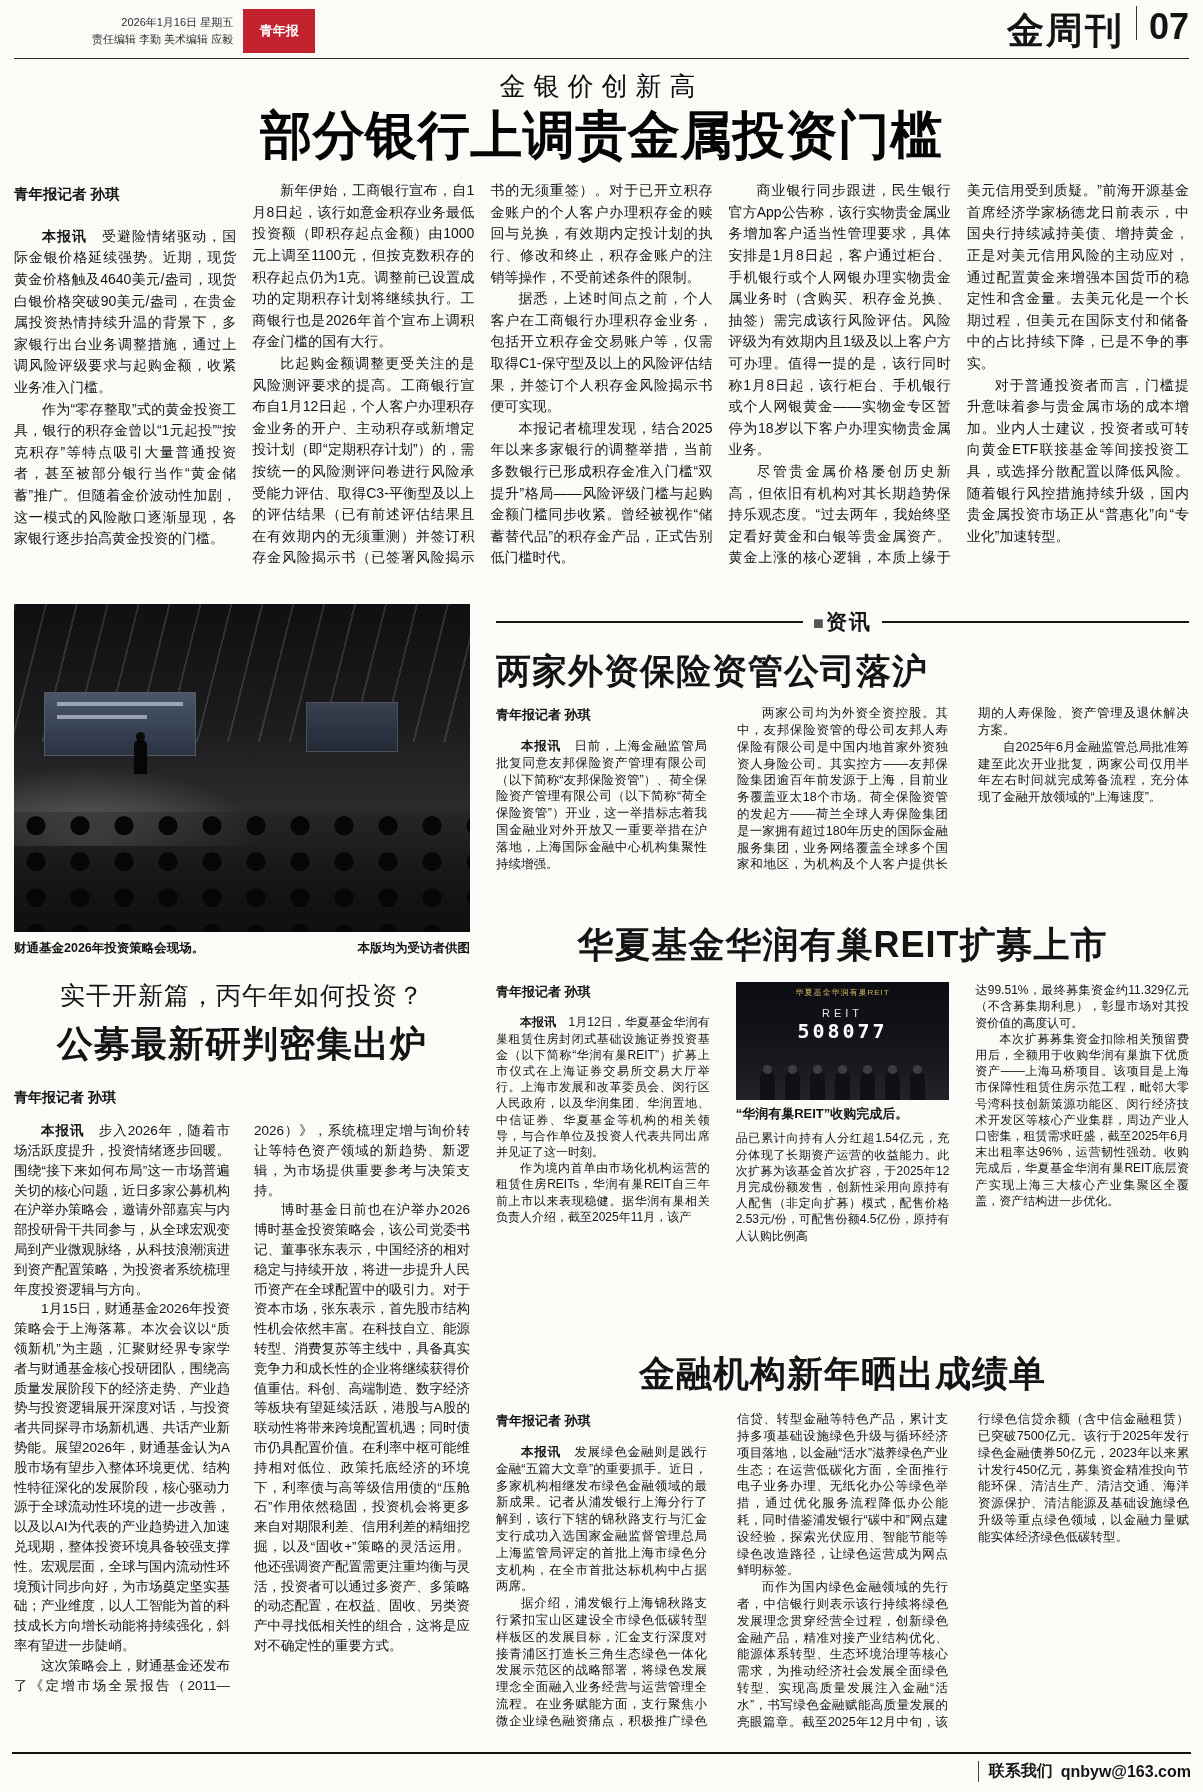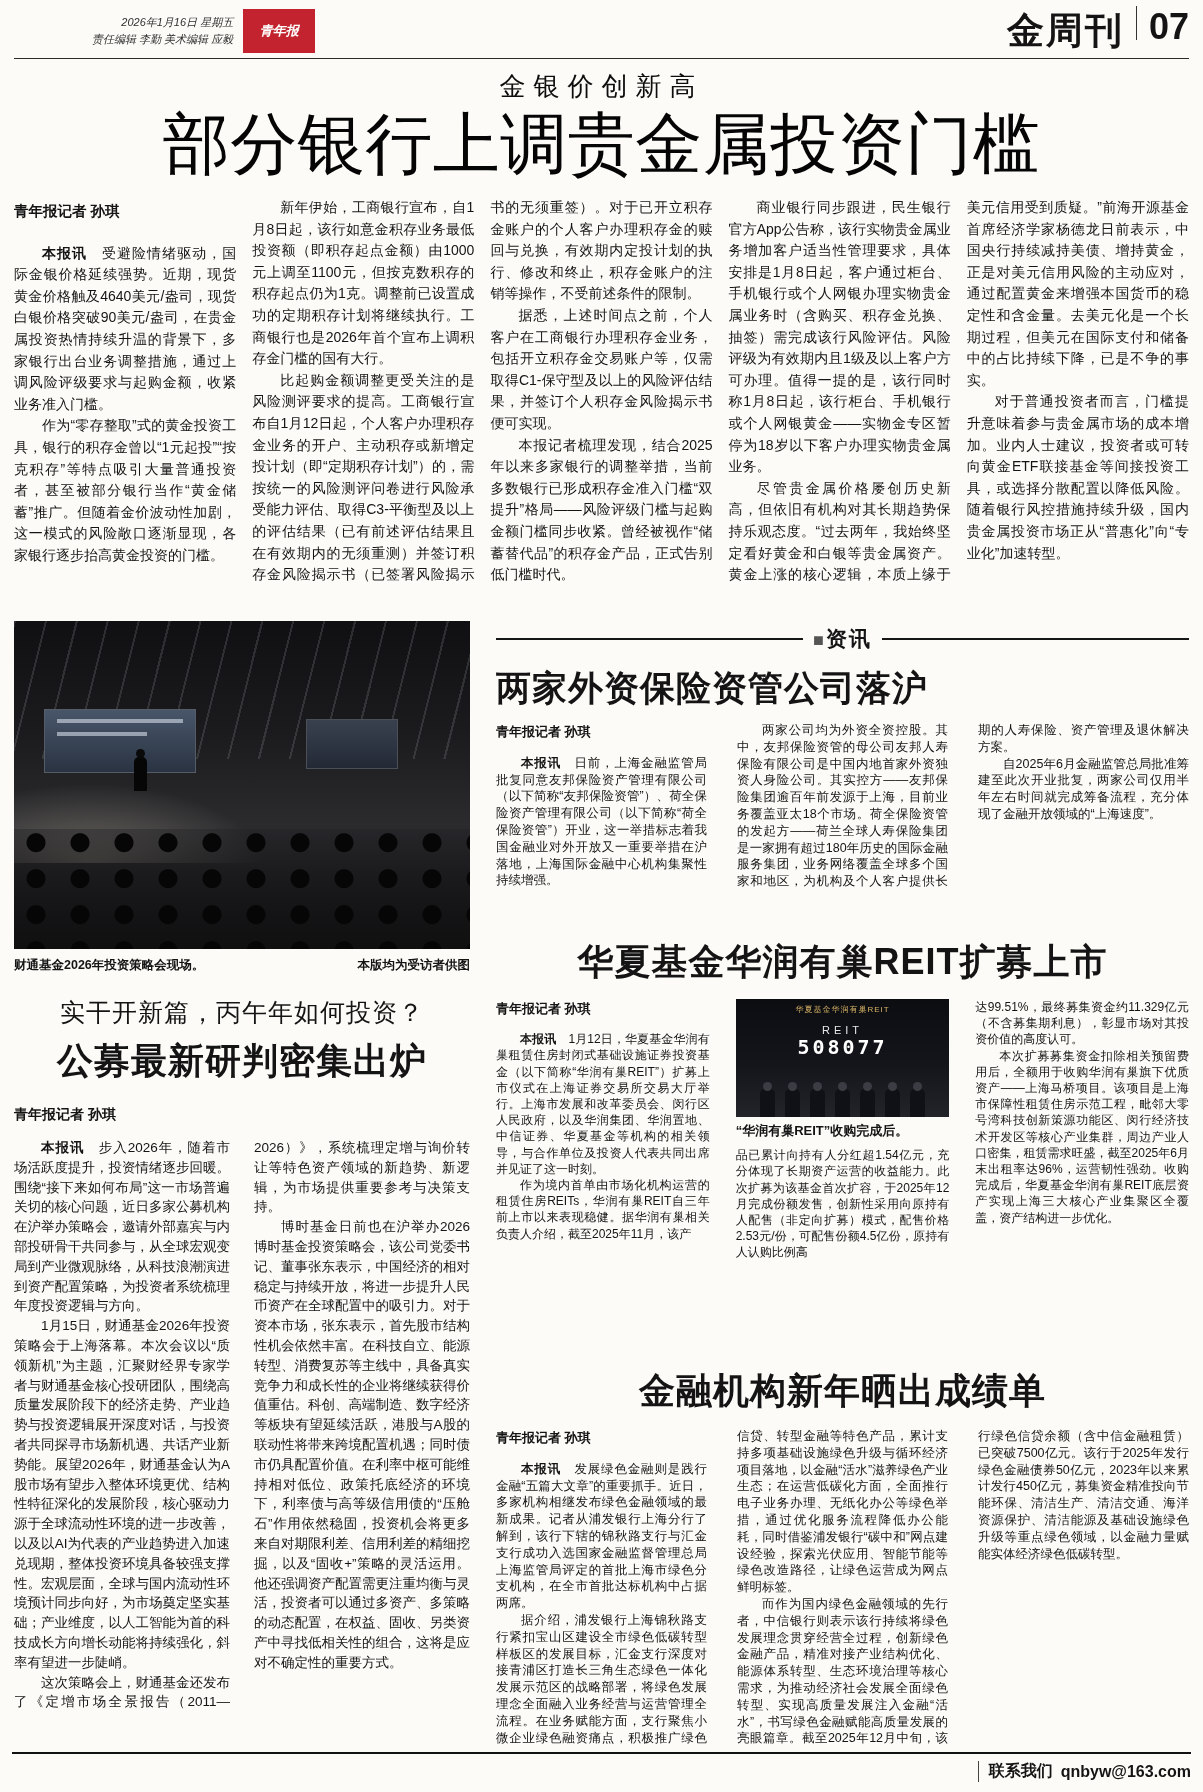--- a/index.html
+++ b/index.html
@@ -1,31 +1,31 @@
 <!DOCTYPE html>
 <html><head>
 <meta charset="utf-8">
 <style>
   html,body{margin:0;padding:0;background:#e8e6e2;}
   .page{position:relative;width:1203px;height:1792px;margin:0 auto;background:#fcfbf8;color:#141414;
         font-family:"Liberation Sans","DejaVu Sans",sans-serif;overflow:hidden;box-sizing:border-box;}
   
   .hdr{display:flex;justify-content:space-between;align-items:center;height:54px;margin:0 14px;
        border-bottom:1px solid #2a2a2a;padding-top:4px;}
-  .hdr-left{display:flex;align-items:center;gap:10px;margin-left:78px;font-style:italic;}
+  .hdr-left{display:flex;align-items:center;gap:10px;margin-left:78px;}
   .hdr-dates{text-align:right;font-size:11px;line-height:1.55;color:#2f2f2f;}
   .logo{width:72px;height:44px;background:#c2232e;color:#fff;display:flex;align-items:center;justify-content:center;
         font-size:13px;font-weight:700;line-height:1.1;text-align:center;}
   .masthead{display:flex;gap:12px;}
   .masthead .sec{font-size:37px;font-weight:700;letter-spacing:2px;}
   .masthead .div{width:1px;height:34px;background:#333;}
   .masthead .pg{font-size:36px;font-weight:700;}
   
   .kicker1{text-align:center;font-size:26px;letter-spacing:8px;margin-top:10px;color:#0d0d0d;}
-  .head1{text-align:center;font-size:67px;font-weight:400;letter-spacing:0.5px;line-height:1.12;margin-top:2px;color:#050505;}
+  .head1{text-align:center;font-size:52px;font-weight:700;letter-spacing:0.5px;line-height:1.12;margin-top:2px;color:#050505;}
   .lead-body{margin:16px 14px 0;height:408px;column-count:5;column-gap:16px;column-fill:auto;overflow:hidden;
              font-size:14px;line-height:21.6px;text-align:justify;}
   .byline{font-weight:700;font-size:14.5px;margin:4px 0 20px;text-indent:0;}
   .p{margin:0;text-indent:2em;}
   .p.cont{text-indent:0;}
   .lede{font-weight:700;}
   
   .mid{display:grid;grid-template-columns:456px 1fr;column-gap:26px;margin:16px 14px 0;}
   
   .photo-conf{position:relative;width:456px;height:328px;background:linear-gradient(180deg,#101012 0%,#1b1b1e 34%,#2b2b2e 62%,#141415 100%);overflow:hidden;}

